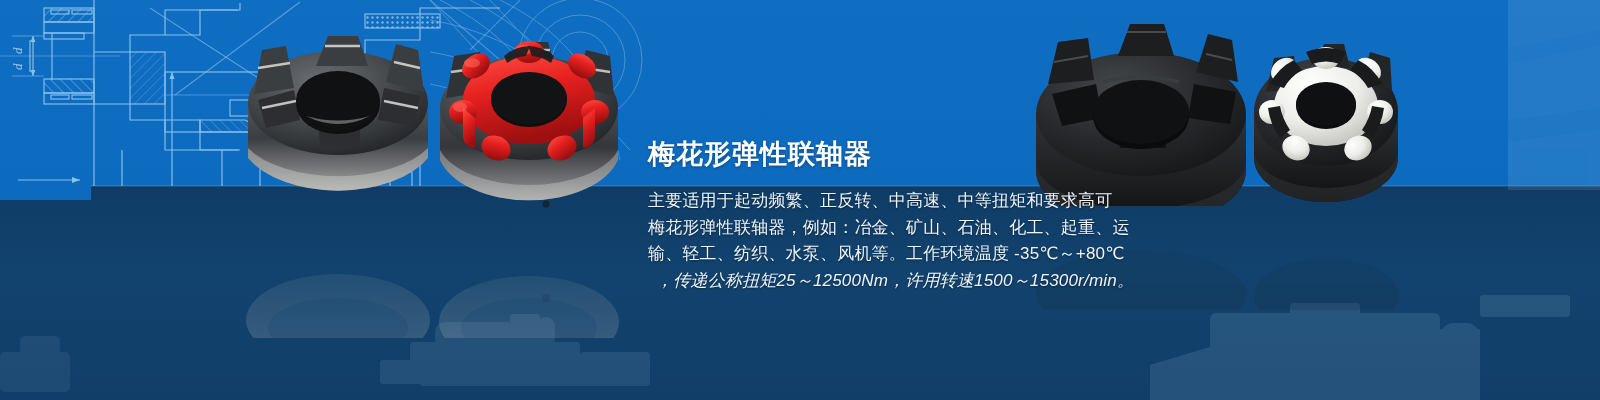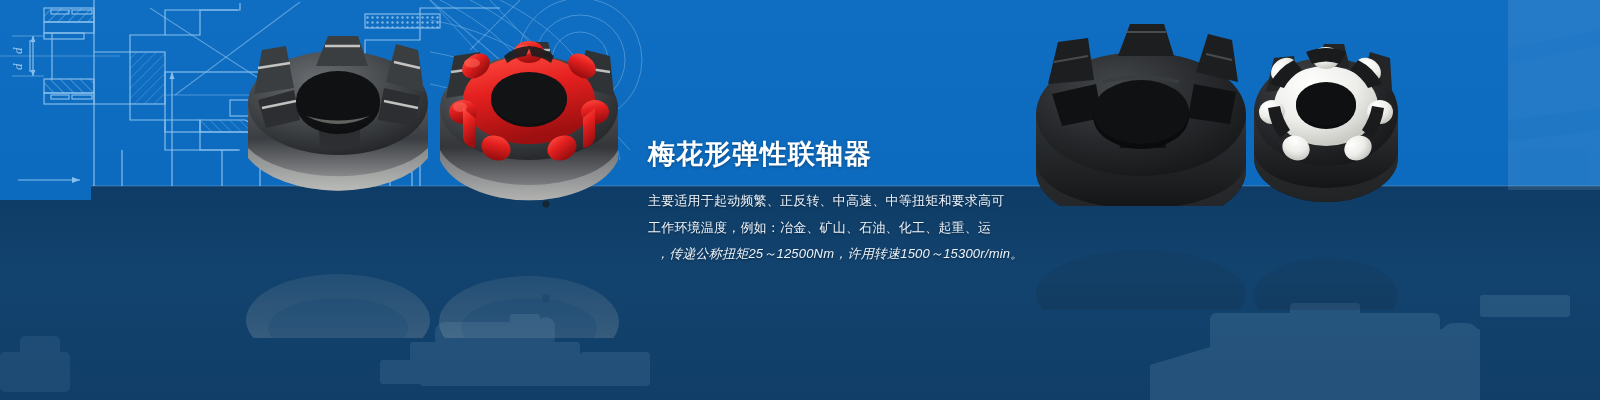--- a/index.html
+++ b/index.html
@@ -63,21 +63,21 @@
     margin:0;
     font-size:27px;
     font-weight:bold;
     color:#ffffff;
     letter-spacing:1px;
     line-height:40px;
     text-shadow:0 1px 3px rgba(0,0,0,.35);
   }
   .bodytext{
     margin:14px 0 0 0;
-    font-size:13px;
+    font-size:17px;
     line-height:26.5px;
     color:#eef4fb;
     letter-spacing:.2px;
     text-shadow:0 1px 2px rgba(0,0,0,.45);
   }
   .bodytext span{display:block;white-space:nowrap;}
   .bodytext span.ind{padding-left:8px;font-style:italic;}
 </style>
 </head>
 <body>
@@ -460,18 +460,19 @@
     <g>
       <ellipse cx="123" cy="16" rx="105" ry="44" fill="#1b2c3e"></ellipse>
       <ellipse cx="308" cy="14" rx="72" ry="38" fill="#1b2c3e"></ellipse>
     </g>
   </svg>
 
   <div class="copy">
     <h1 class="headline">梅花形弹性联轴器</h1>
     <p class="bodytext">
       <span>主要适用于起动频繁、正反转、中高速、中等扭矩和要求高可</span>
-      <span>工作环境温度，例如：冶金、矿山、石油、化工、起重、运</span>
+      <span>梅花形弹性联轴器，例如：冶金、矿山、石油、化工、起重、运</span>
+      <span>输、轻工、纺织、水泵、风机等。工作环境温度 -35℃～+80℃</span>
       <span class="ind">，传递公称扭矩25～12500Nm，许用转速1500～15300r/min。</span>
     </p>
   </div>
 
 </div>
 
 </body></html>

